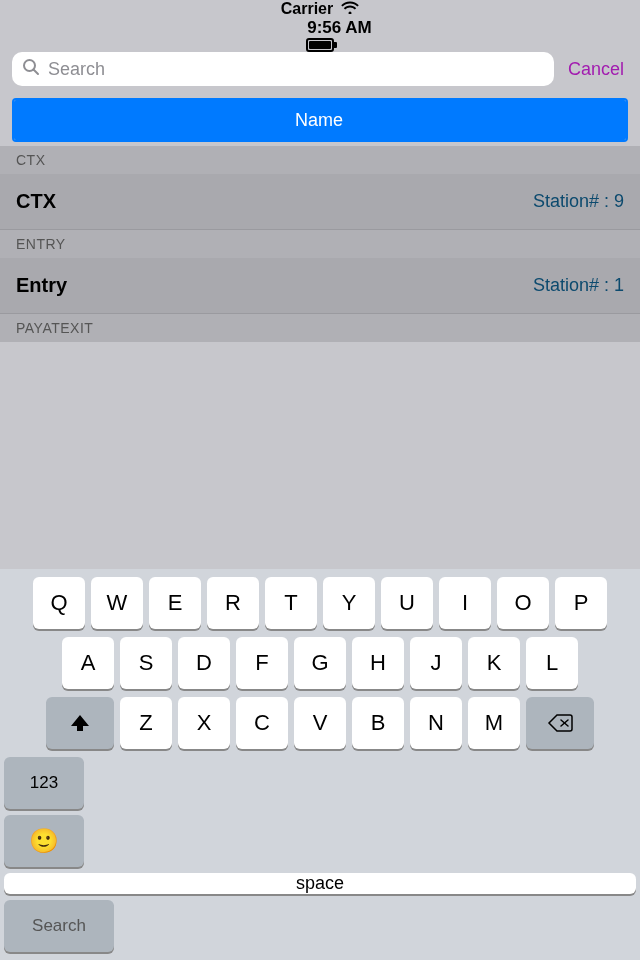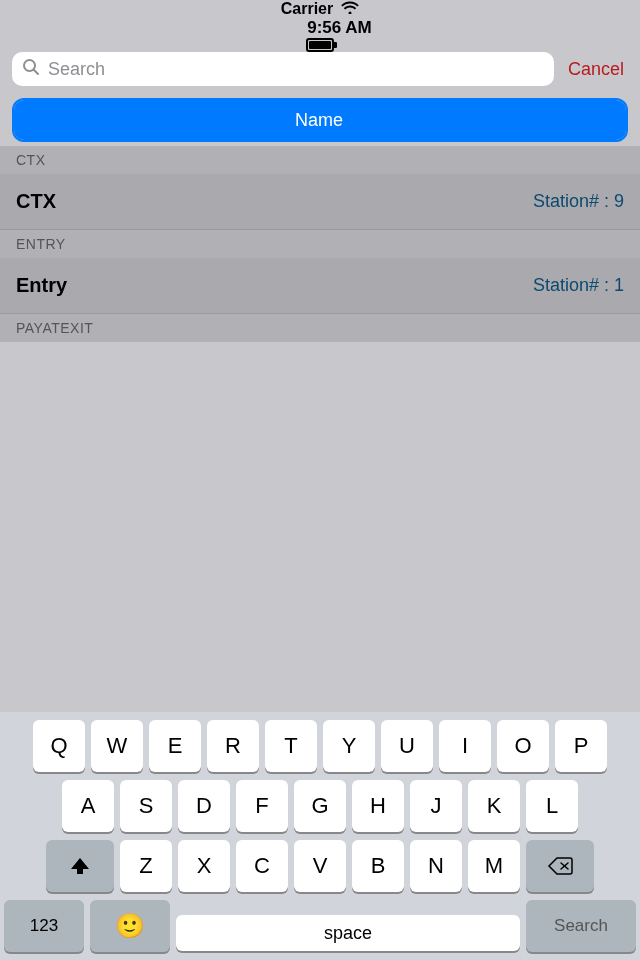--- a/index.html
+++ b/index.html
@@ -96,32 +96,32 @@
     .search-input::placeholder {
       color: #8e8e93;
     }
     .search-icon-svg {
       color: #8e8e93;
       flex-shrink: 0;
     }
     .cancel-btn {
       background: none;
       border: none;
-      color: #b91c1c;
+      color: #a21caf;
       font-size: 18px;
       cursor: pointer;
       white-space: nowrap;
       padding: 0 4px;
     }
 
     
     .segment-control {
       margin: 4px 12px 4px 12px;
       border: 2px solid #007aff;
-      border-radius: 12px;
+      border-radius: 4px;
       display: flex;
       overflow: hidden;
       height: 44px;
     }
     .segment-btn {
       flex: 1;
       border: none;
       font-size: 18px;
       font-weight: 400;
       cursor: pointer;
@@ -215,20 +215,21 @@
     }
     .key-delete {
       width: 68px;
       background: #adb5bd;
     }
     .bottom-row {
       display: flex;
       gap: 6px;
       justify-content: center;
       margin-bottom: 4px;
+      flex-direction: column;
     }
     .key-123 {
       width: 80px;
       height: 52px;
       background: #adb5bd;
       border-radius: 6px;
       font-size: 17px;
       display: flex;
       align-items: center;
       justify-content: center;
@@ -251,21 +252,20 @@
       flex: 1;
       height: 36px;
       background: #fff;
       border-radius: 6px;
       font-size: 18px;
       display: flex;
       align-items: center;
       justify-content: center;
       cursor: pointer;
       box-shadow: 0 2px 0 #888;
-      margin-top: 15px;
     }
     .key-search {
       width: 110px;
       height: 52px;
       background: #adb5bd;
       border-radius: 6px;
       font-size: 17px;
       color: #555;
       display: flex;
       align-items: center;

